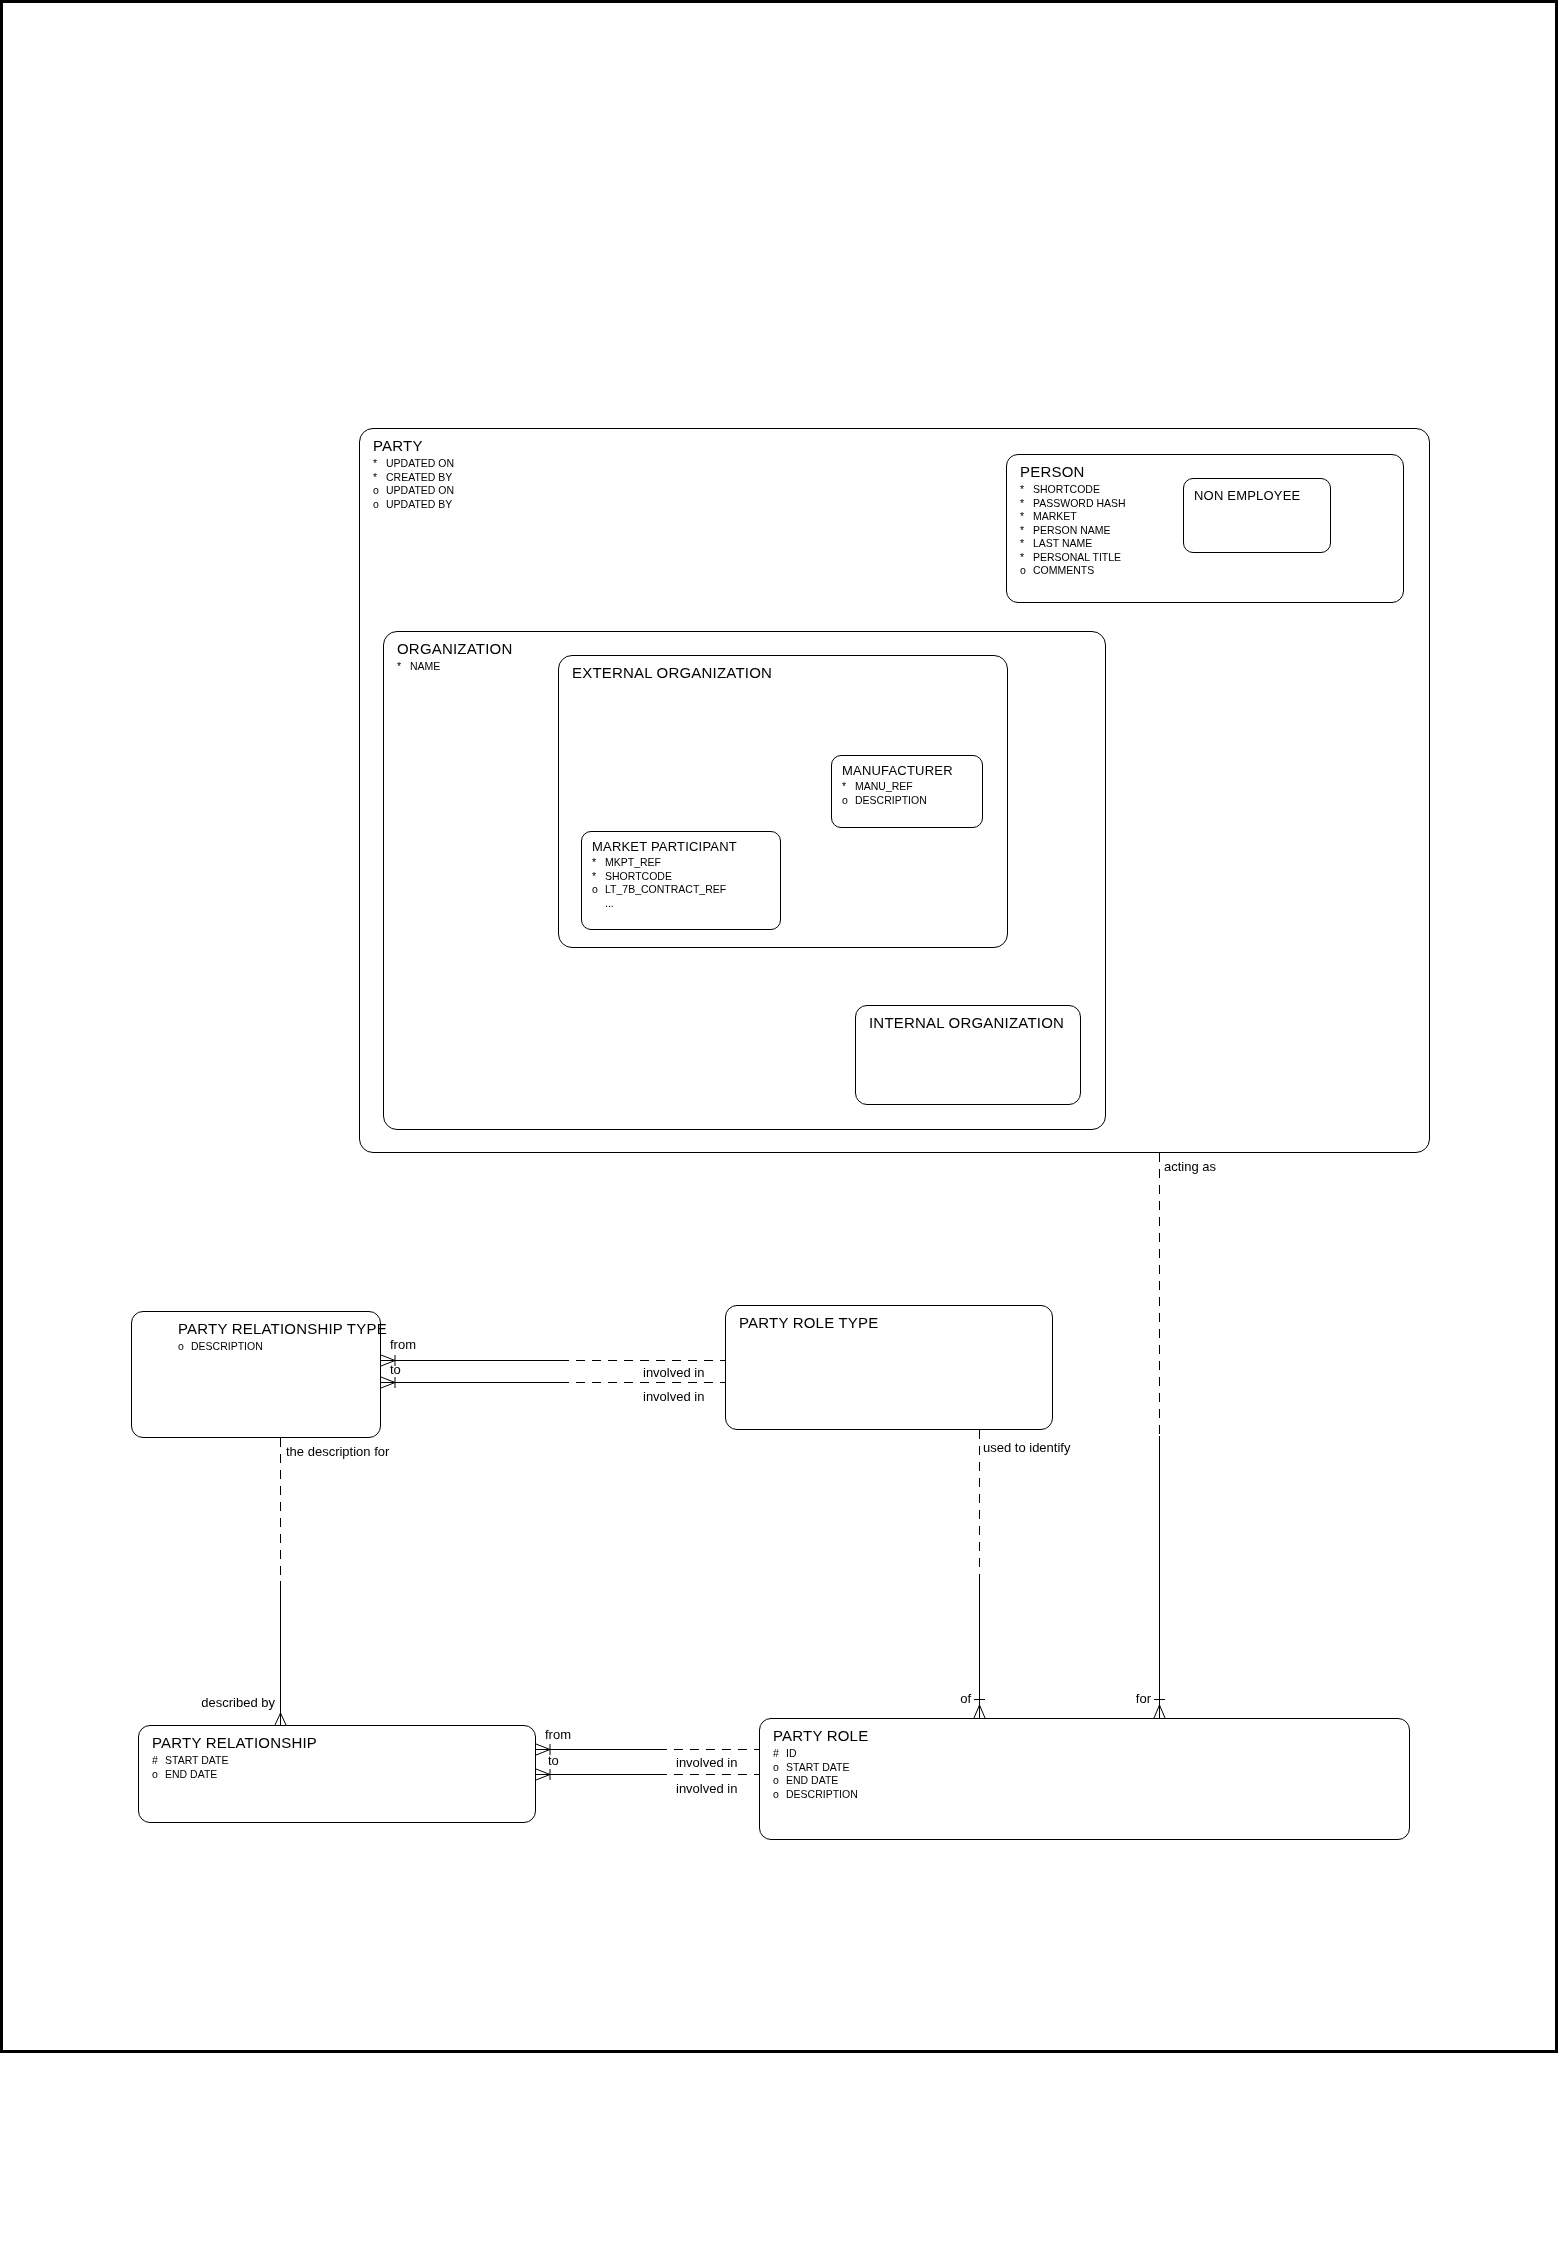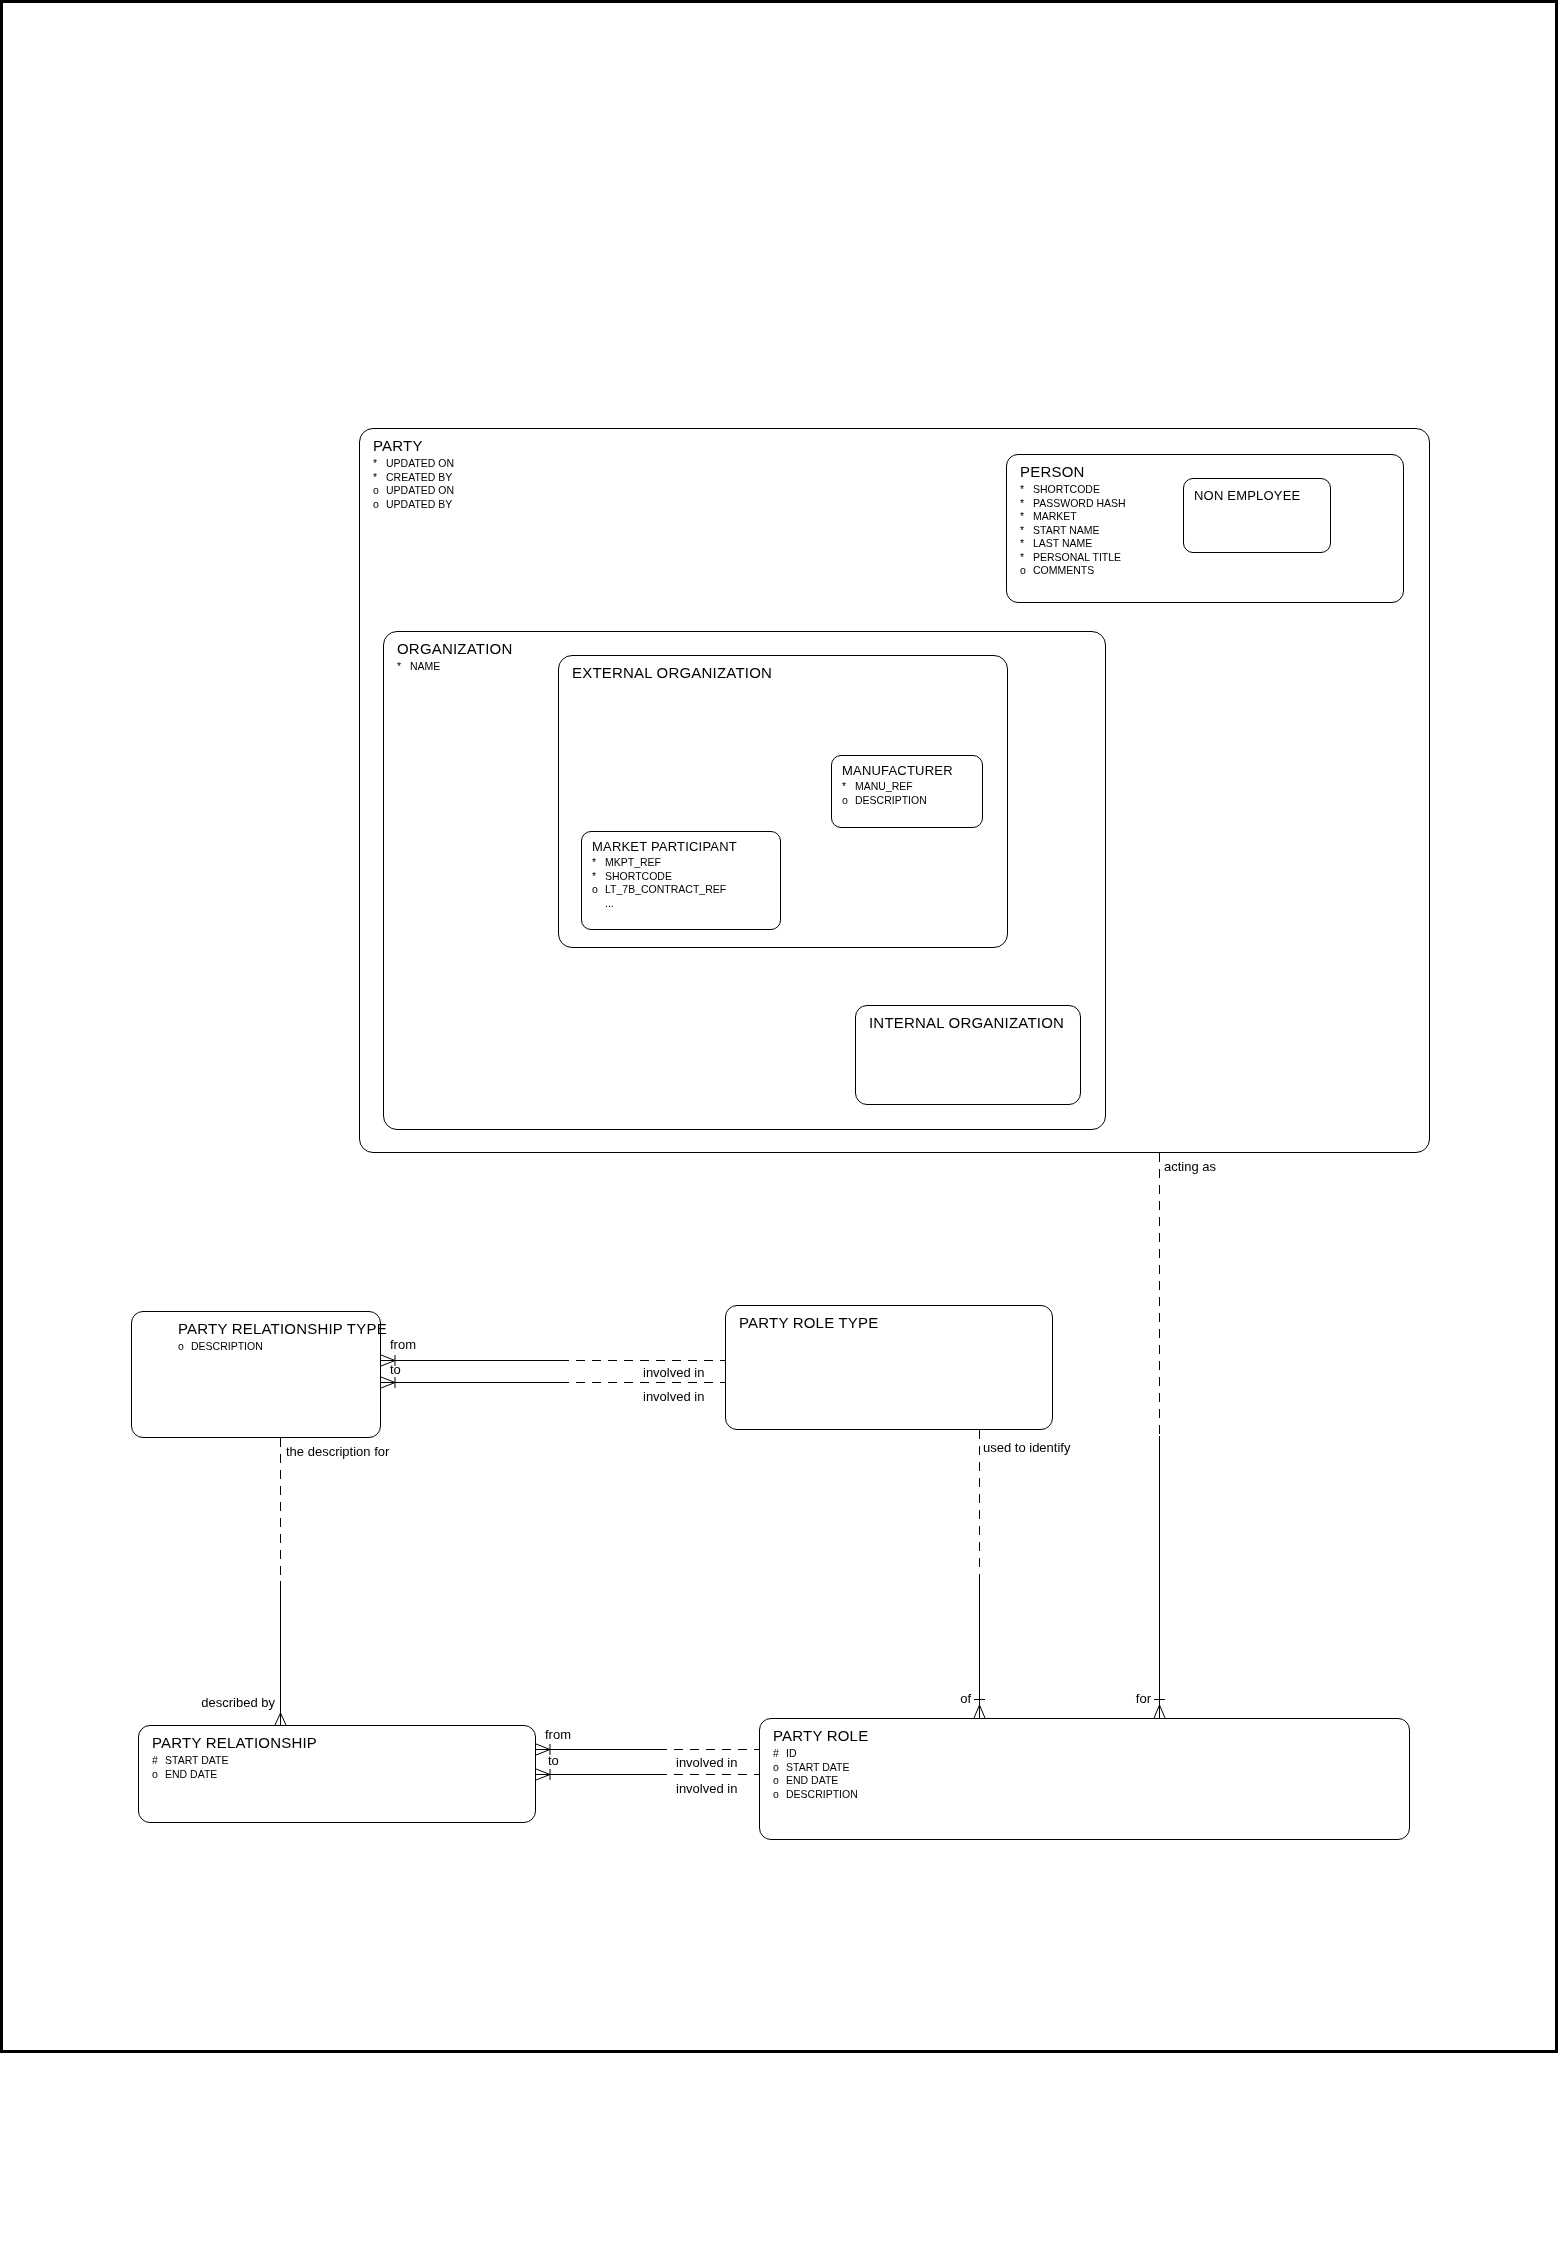--- a/index.html
+++ b/index.html
@@ -119,21 +119,21 @@
     <div class="attr"><span class="m">*</span><span>CREATED BY</span></div>
     <div class="attr"><span class="m">o</span><span>UPDATED ON</span></div>
     <div class="attr"><span class="m">o</span><span>UPDATED BY</span></div>
   </div>
 
   <div class="entity" id="e-person" style="left:1003px;top:451px;width:398px;height:149px;">
     <div class="etitle">PERSON</div>
     <div class="attr"><span class="m">*</span><span>SHORTCODE</span></div>
     <div class="attr"><span class="m">*</span><span>PASSWORD HASH</span></div>
     <div class="attr"><span class="m">*</span><span>MARKET</span></div>
-    <div class="attr"><span class="m">*</span><span>START NAME</span></div>
+    <div class="attr"><span class="m">*</span><span>PERSON NAME</span></div>
     <div class="attr"><span class="m">*</span><span>LAST NAME</span></div>
     <div class="attr"><span class="m">*</span><span>PERSONAL TITLE</span></div>
     <div class="attr"><span class="m">o</span><span>COMMENTS</span></div>
   </div>
 
   <div class="entity" id="e-non-employee" style="left:1180px;top:475px;width:148px;height:75px;border-radius:10px;">
     <div class="etitle" style="font-size:13px;padding:9px 4px 3px 10px;">NON EMPLOYEE</div>
   </div>
 
   <div class="entity big" id="e-organization" style="left:380px;top:628px;width:723px;height:499px;">

